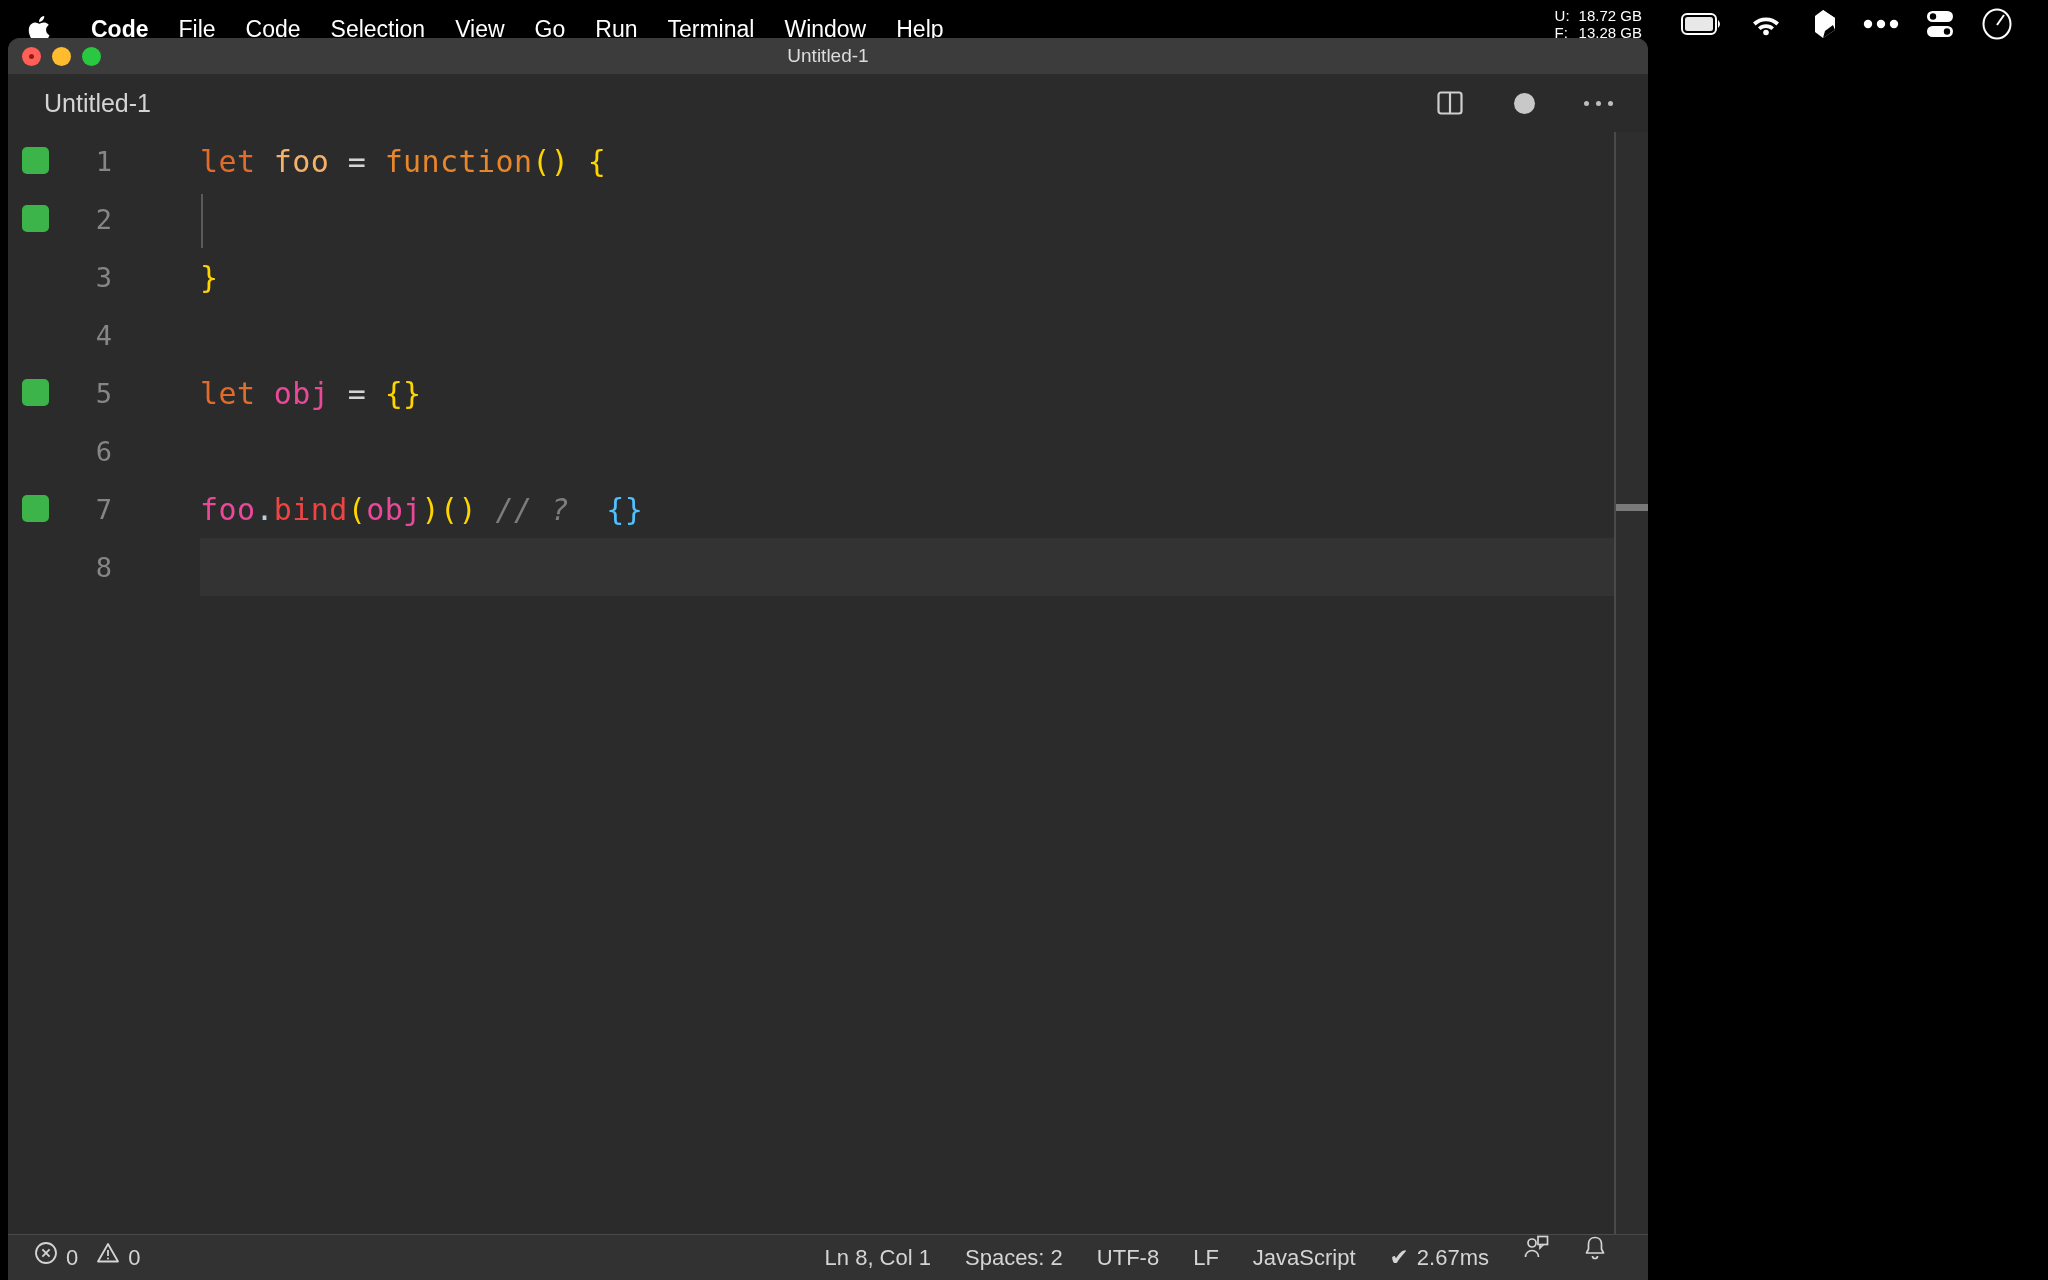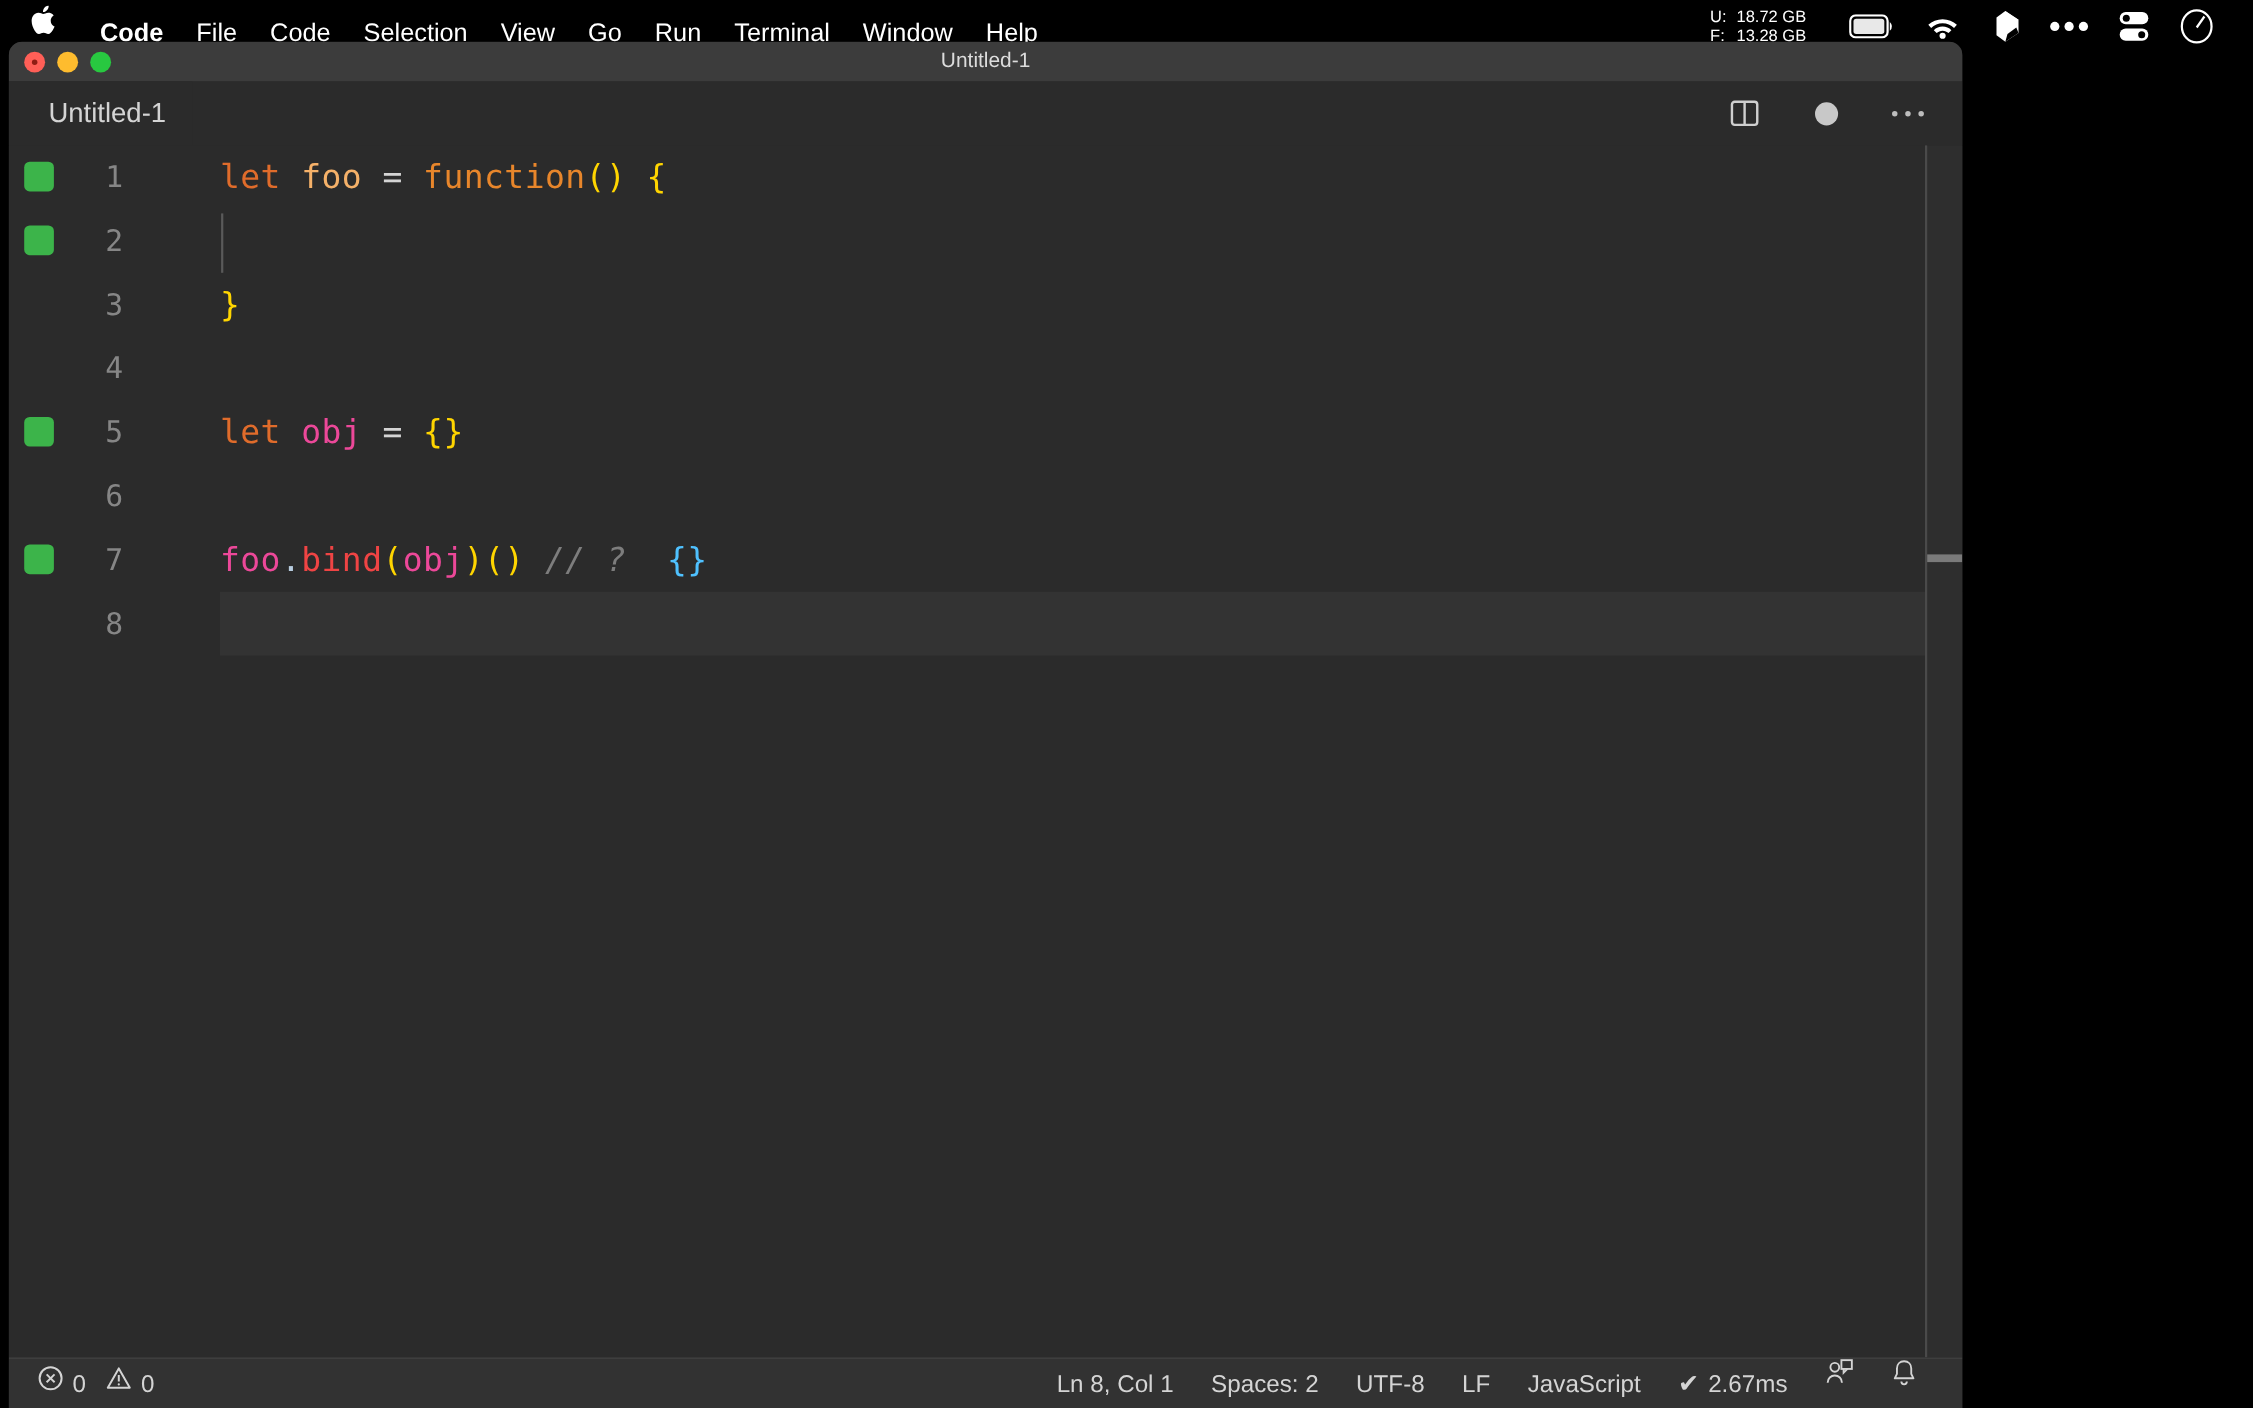--- a/index.html
+++ b/index.html
@@ -18,20 +18,21 @@
     top: 0; left: 0;
     width: 2048px;
     height: 48px;
     background: #000000;
     display: flex;
     align-items: center;
     color: #ffffff;
   }
   #menubar-left {
     display: flex;
+    align-items: center;
     height: 48px;
     margin-top: 10px;
   }
   .apple-logo {
     margin-left: 28px;
     margin-right: 26px;
     width: 22px;
     height: 26px;
     display: flex;
     align-items: center;
@@ -67,21 +68,21 @@
     margin: 0 13px;
     display: flex;
     align-items: center;
     justify-content: center;
   }
 
   
   #vscode-window {
     position: absolute;
     top: 38px; left: 8px;
-    width: 1776px;
+    width: 1640px;
     height: 1242px;
     background: #2b2b2b;
     border-radius: 12px 12px 0 0;
     overflow: hidden;
     display: flex;
     flex-direction: column;
   }
 
   
   #titlebar {

